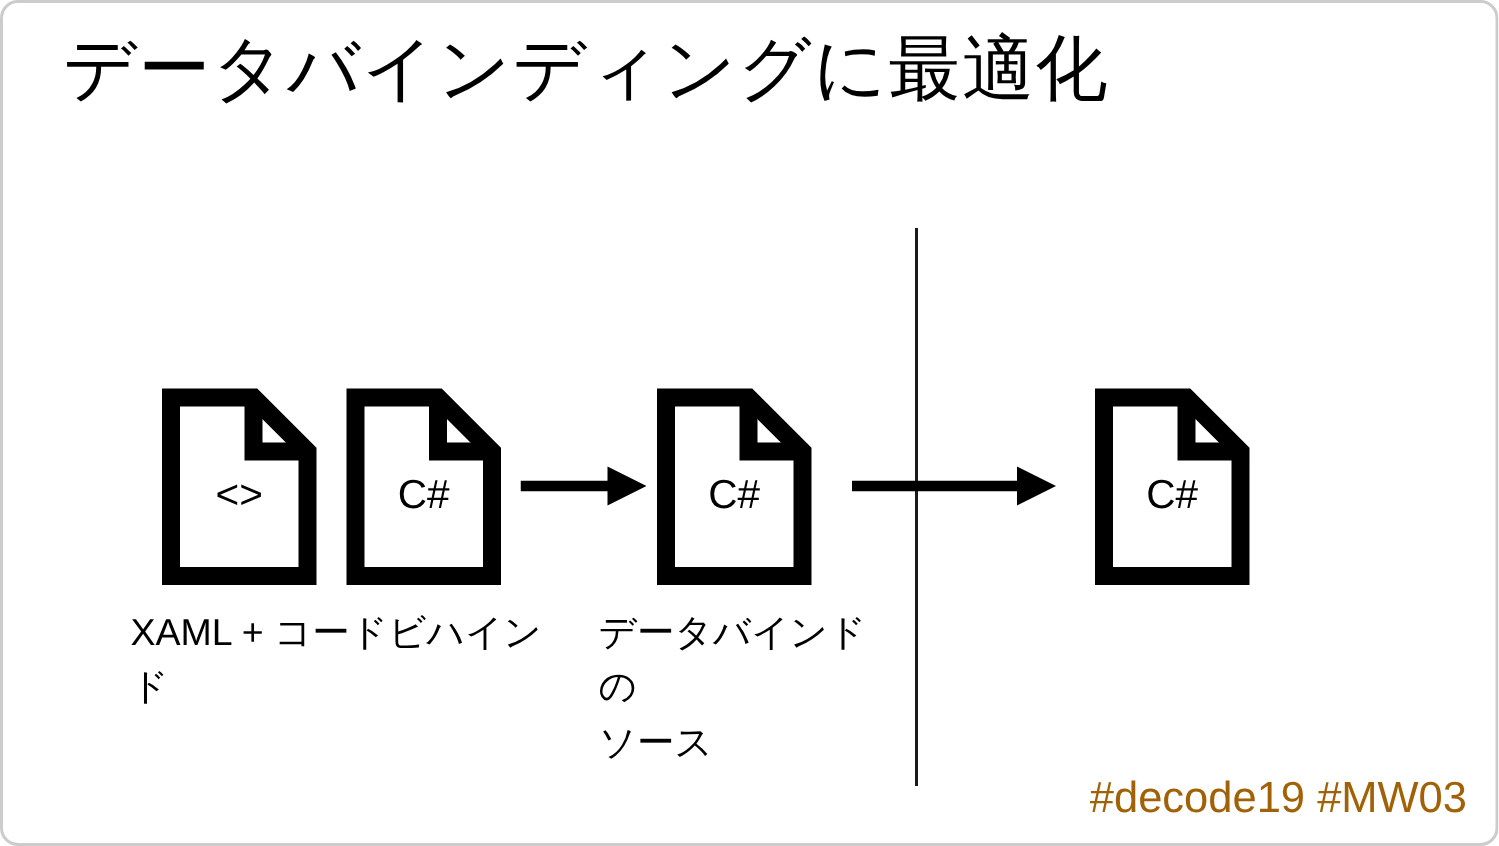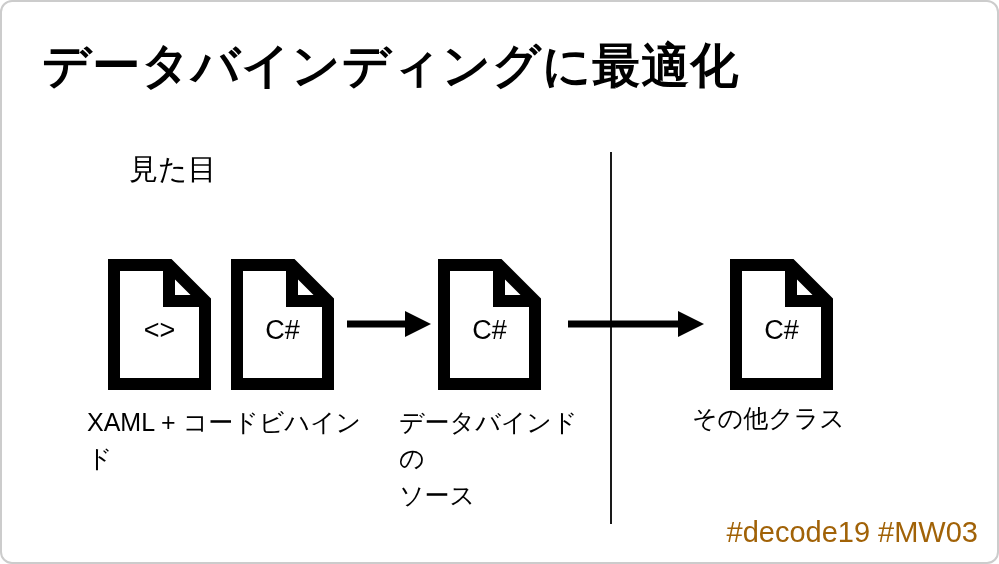--- a/index.html
+++ b/index.html
@@ -13,23 +13,23 @@
     width: 999px;
     height: 564px;
     background: #ffffff;
     border: 2px solid #cccccc;
     border-radius: 12px;
     overflow: hidden;
   }
   .title {
     position: absolute;
     left: 40px;
-    top: 32px;
+    top: 12px;
     font-size: 48px;
-    font-weight: 700;
+    font-weight: 400;
     letter-spacing: 1px;
     white-space: nowrap;
     color: #000000;
   }
   .section-label {
     position: absolute;
     font-size: 29px;
     font-weight: 400;
     white-space: nowrap;
     color: #000000;
@@ -90,21 +90,20 @@
     color: #a16207;
   }
 </style>
 </head>
 <body>
 
 <div class="slide">
 
   <div class="title">データバインディングに最適化</div>
 
-  <div class="section-label left">見た目</div>
 
   <div class="divider"></div>
 
   <div class="file-icon icon-1">
     <svg width="105" height="133" viewBox="0 0 105 133">
       <path d="M 7 7 H 62 L 98 43 V 126 H 7 Z" fill="#ffffff" stroke="#000000" stroke-width="12" stroke-linejoin="miter"></path>
       <path d="M 62 7 V 43 H 98" fill="none" stroke="#000000" stroke-width="12"></path>
     </svg>
     <span class="file-symbol">&lt;&gt;</span>
   </div>
@@ -141,17 +140,16 @@
   </svg>
 
   <div class="file-icon icon-4">
     <svg width="105" height="133" viewBox="0 0 105 133">
       <path d="M 7 7 H 62 L 98 43 V 126 H 7 Z" fill="#ffffff" stroke="#000000" stroke-width="12" stroke-linejoin="miter"></path>
       <path d="M 62 7 V 43 H 98" fill="none" stroke="#000000" stroke-width="12"></path>
     </svg>
     <span class="file-symbol">C#</span>
   </div>
 
-  <div class="caption caption-3">その他クラス</div>
 
   <div class="footer">#decode19 #MW03</div>
 
 </div>
 
 </body></html>

